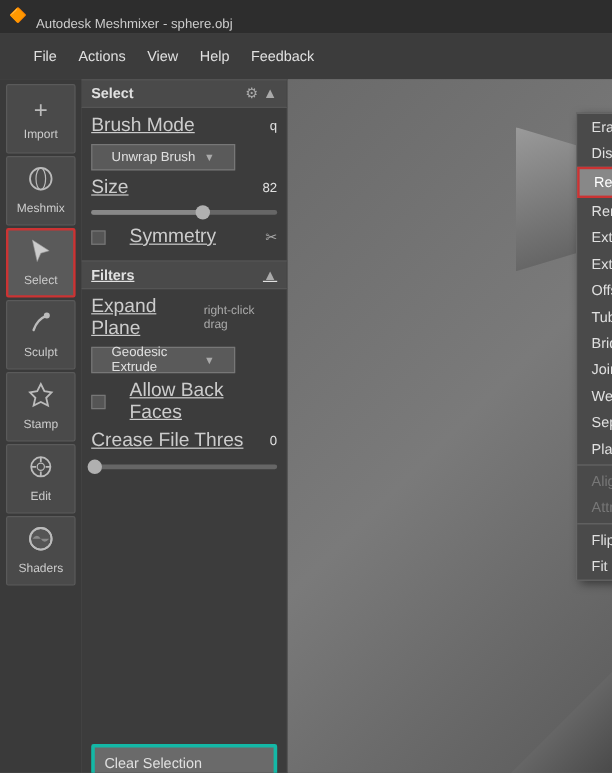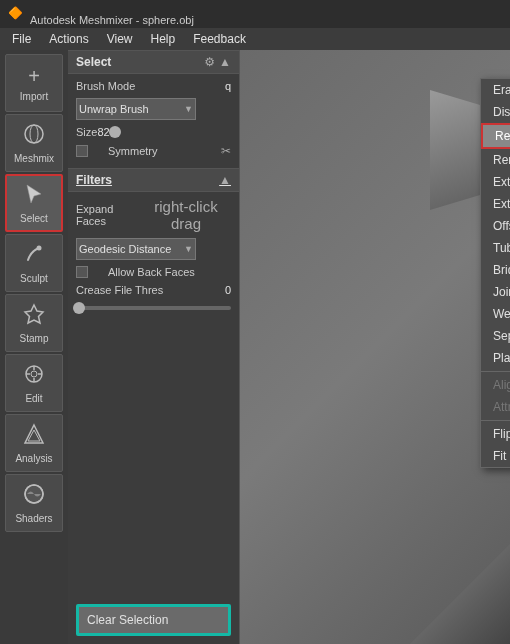--- a/index.html
+++ b/index.html
@@ -29,24 +29,24 @@
     }
     .title-bar-text {
       font-size: 11px;
       color: #ccc;
       margin-top: 11px;
     }
 
     
     .menu-bar {
       background: #3c3c3c;
-      height: 22px;
-      display: flex;
-      align-items: center;
-      padding: 0 4px;
+      height: 38px;
+      display: flex;
+      align-items: center;
+      padding: 0 20px;
       gap: 2px;
     }
     .menu-item {
       padding: 2px 8px;
       font-size: 12px;
       color: #e0e0e0;
       cursor: pointer;
     }
 
     
@@ -136,51 +136,52 @@
       flex-direction: column;
       gap: 6px;
     }
 
     .field-row {
       display: flex;
       align-items: center;
       justify-content: space-between;
     }
     .field-label {
-      font-size: 11px;
+      font-size: 16px;
       color: #ccc;
+      text-decoration: underline;
     }
     .field-value {
       font-size: 11px;
       color: #e0e0e0;
     }
 
     
     .dropdown {
       background: #5a5a5a;
       border: 1px solid #777;
       color: #e0e0e0;
       font-size: 11px;
-      padding: 2px 2px;
+      padding: 2px 16px;
       width: 120px;
       display: flex;
       align-items: center;
       justify-content: space-between;
       cursor: pointer;
       height: 22px;
     }
     .dropdown-arrow {
       font-size: 9px;
       color: #aaa;
     }
 
     
     .slider-container {
       display: flex;
-      flex-direction: row;
+      flex-direction: column;
       gap: 5px;
     }
     .slider-track {
       height: 4px;
       background: #666;
       border-radius: 2px;
       position: relative;
       margin: 4px 0;
     }
     .slider-fill {
@@ -366,29 +367,20 @@
           <line x1="11" y1="15" x2="11" y2="19" stroke="#bbb" stroke-width="1.5"></line>
           <line x1="3" y1="11" x2="7" y2="11" stroke="#bbb" stroke-width="1.5"></line>
           <line x1="15" y1="11" x2="19" y2="11" stroke="#bbb" stroke-width="1.5"></line>
         </svg>
       </span>
       <span class="toolbar-btn-label">Edit</span>
     </div>
     <div class="toolbar-btn">
       <span class="toolbar-icon">
         <svg width="22" height="22" viewBox="0 0 22 22">
-          <polygon points="11,2 20,20 2,20" fill="none" stroke="#bbb" stroke-width="1.5"></polygon>
-          <polygon points="11,7 17,18 5,18" fill="none" stroke="#bbb" stroke-width="1"></polygon>
-        </svg>
-      </span>
-      <span class="toolbar-btn-label">Analysis</span>
-    </div>
-    <div class="toolbar-btn">
-      <span class="toolbar-icon">
-        <svg width="22" height="22" viewBox="0 0 22 22">
           <circle cx="11" cy="11" r="9" fill="#555" stroke="#bbb" stroke-width="1.5"></circle>
           <path d="M4 11 Q8 6 11 11 Q14 16 18 11" fill="#888" stroke="none"></path>
           <circle cx="11" cy="11" r="9" fill="none" stroke="#bbb" stroke-width="1.5"></circle>
         </svg>
       </span>
       <span class="toolbar-btn-label">Shaders</span>
     </div>
   </div>
 
   <div class="panel-area">
@@ -429,25 +421,25 @@
 
     <div class="section-header filters-section" style="margin-top:4px;text-decoration:underline;">
       <span class="section-title">Filters</span>
       <div class="section-icons">
         <span class="section-icon-btn">▲</span>
       </div>
     </div>
 
     <div class="panel-content">
       <div class="field-row">
-        <span class="field-label">Expand Faces</span>
-        <span class="field-value" style="font-size:15px;color:#aaa;text-align:center;">right-click drag</span>
+        <span class="field-label">Expand Plane</span>
+        <span class="field-value" style="font-size:10px;color:#aaa;">right-click drag</span>
       </div>
       <div class="dropdown">
-        <span>Geodesic Distance</span>
+        <span>Geodesic Extrude</span>
         <span class="dropdown-arrow">▼</span>
       </div>
       <div class="checkbox-row">
         <div class="checkbox"></div>
         <span class="field-label">Allow Back Faces</span>
       </div>
       <div class="field-row">
         <span class="field-label">Crease File Thres</span>
         <span class="field-value">0</span>
       </div>

